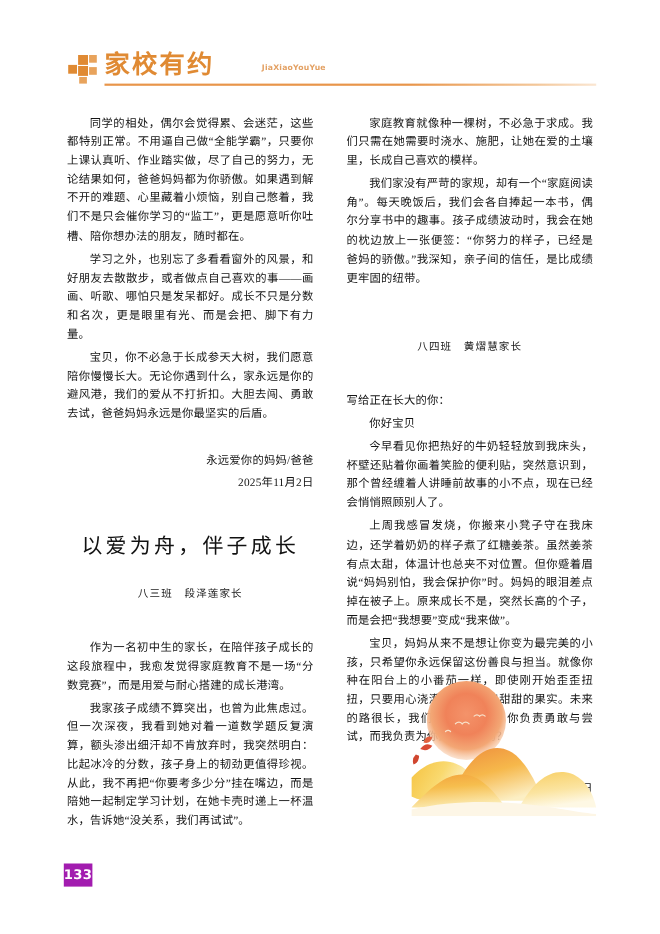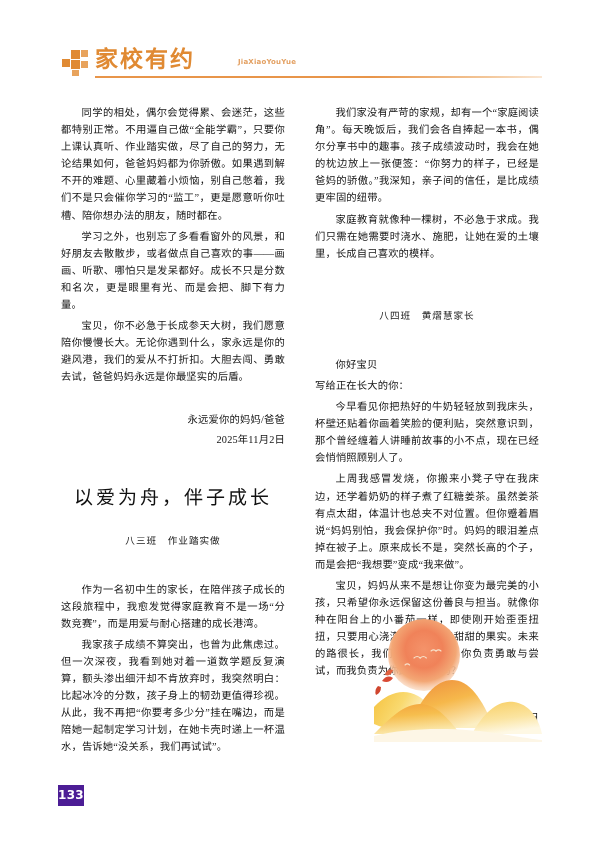--- a/index.html
+++ b/index.html
@@ -151,21 +151,21 @@
     height: 130px;
   }
 
   
   .pageno {
     position: absolute;
     left: 58px;
     top: 785px;
     width: 26px;
     height: 21px;
-    background: #4c1d95;
+    background: #a21caf;
     color: #ffffff;
     font-family: "DejaVu Sans", sans-serif;
     font-size: 12px;
     font-weight: bold;
     letter-spacing: 0.3px;
     text-align: center;
     line-height: 21px;
   }
 </style>
 </head>
@@ -193,39 +193,39 @@
     <p class="body">学习之外，也别忘了多看看窗外的风景，和好朋友去散散步，或者做点自己喜欢的事——画画、听歌、哪怕只是发呆都好。成长不只是分数和名次，更是眼里有光、而是会把、脚下有力量。</p>
     <p class="body">宝贝，你不必急于长成参天大树，我们愿意陪你慢慢长大。无论你遇到什么，家永远是你的避风港，我们的爱从不打折扣。大胆去闯、勇敢去试，爸爸妈妈永远是你最坚实的后盾。</p>
 
     <div class="sp-18"></div>
     <p class="sig">永远爱你的妈妈/爸爸</p>
     <p class="sig sig-date">2025年11月2日</p>
 
     <div class="sp-30"></div>
     <h2 class="art-title">以爱为舟，伴子成长</h2>
     <div class="sp-6"></div>
-    <p class="art-byline">八三班　作业踏实做</p>
+    <p class="art-byline">八三班　段泽莲家长</p>
     <div class="sp-14"></div>
 
     <p class="body">作为一名初中生的家长，在陪伴孩子成长的这段旅程中，我愈发觉得家庭教育不是一场“分数竞赛”，而是用爱与耐心搭建的成长港湾。</p>
     <p class="body">我家孩子成绩不算突出，也曾为此焦虑过。但一次深夜，我看到她对着一道数学题反复演算，额头渗出细汗却不肯放弃时，我突然明白：比起冰冷的分数，孩子身上的韧劲更值得珍视。从此，我不再把“你要考多少分”挂在嘴边，而是陪她一起制定学习计划，在她卡壳时递上一杯温水，告诉她“没关系，我们再试试”。</p>
   </div>
 
   <div class="col col-right">
 
+    <p class="body">家庭教育就像种一棵树，不必急于求成。我们只需在她需要时浇水、施肥，让她在爱的土壤里，长成自己喜欢的模样。</p>
     <p class="body">我们家没有严苛的家规，却有一个“家庭阅读角”。每天晚饭后，我们会各自捧起一本书，偶尔分享书中的趣事。孩子成绩波动时，我会在她的枕边放上一张便签：“你努力的样子，已经是爸妈的骄傲。”我深知，亲子间的信任，是比成绩更牢固的纽带。</p>
-    <p class="body">家庭教育就像种一棵树，不必急于求成。我们只需在她需要时浇水、施肥，让她在爱的土壤里，长成自己喜欢的模样。</p>
 
     <div class="sp-22"></div>
     <div class="sp-6"></div>
     <p class="art-byline">八四班　黄熠慧家长</p>
     <div class="sp-14"></div>
 
+    <p class="body noindent">写给正在长大的你：</p>
     <p class="body">你好宝贝</p>
-    <p class="body noindent">写给正在长大的你：</p>
     <p class="body">今早看见你把热好的牛奶轻轻放到我床头，杯壁还贴着你画着笑脸的便利贴，突然意识到，那个曾经缠着人讲睡前故事的小不点，现在已经会悄悄照顾别人了。</p>
     <p class="body">上周我感冒发烧，你搬来小凳子守在我床边，还学着奶奶的样子煮了红糖姜茶。虽然姜茶有点太甜，体温计也总夹不对位置。但你蹙着眉说“妈妈别怕，我会保护你”时。妈妈的眼泪差点掉在被子上。原来成长不是，突然长高的个子，而是会把“我想要”变成“我来做”。</p>
     <p class="body">宝贝，妈妈从来不是想让你变为最完美的小孩，只希望你永远保留这份善良与担当。就像你种在阳台上的小番茄一样，即使刚开始歪歪扭扭，只要用心浇灌，总会长出甜甜的果实。未来的路很长，我们一起慢慢走，你负责勇敢与尝试，而我负责为你鼓掌。好吗？</p>
 
     <div class="sp-22"></div>
     <p class="sig sig-date">2025年11月2日</p>
   </div>
 
   <div class="illus">
     <svg viewBox="0 0 168 130" width="168" height="130" xmlns="http://www.w3.org/2000/svg">

